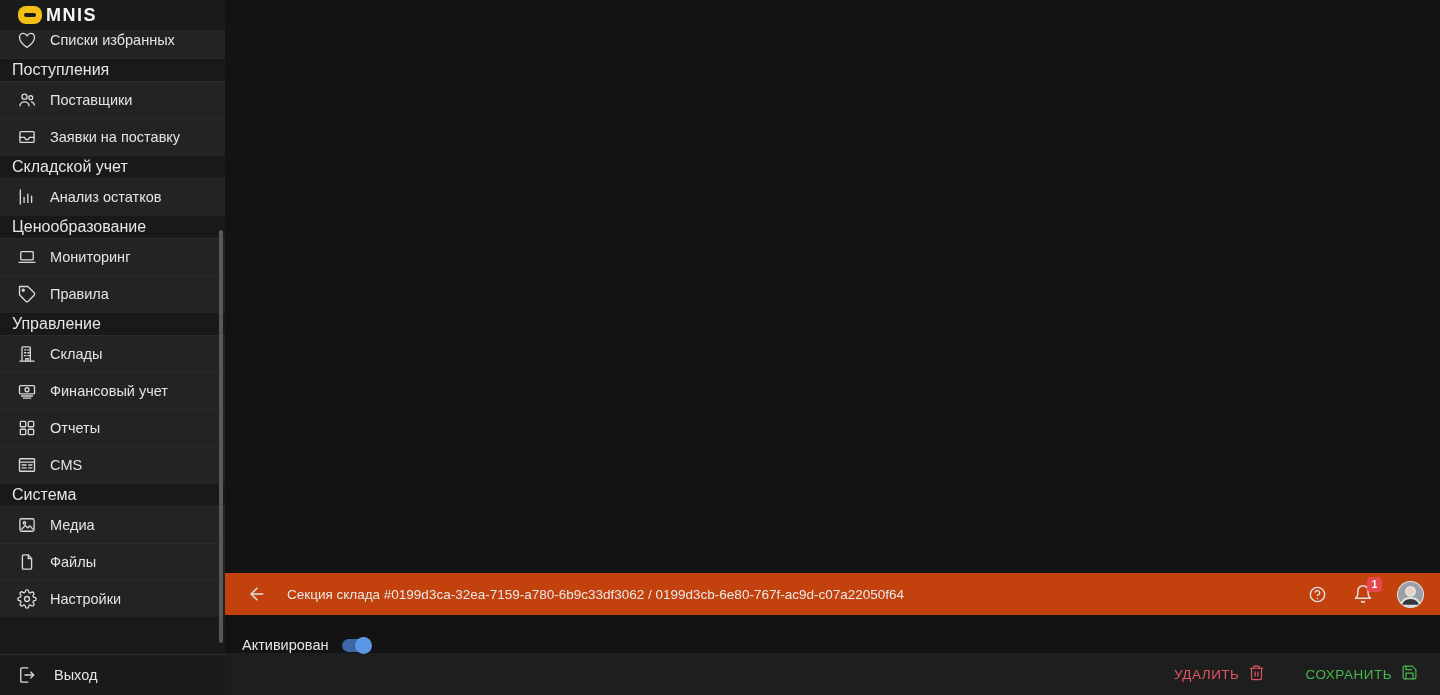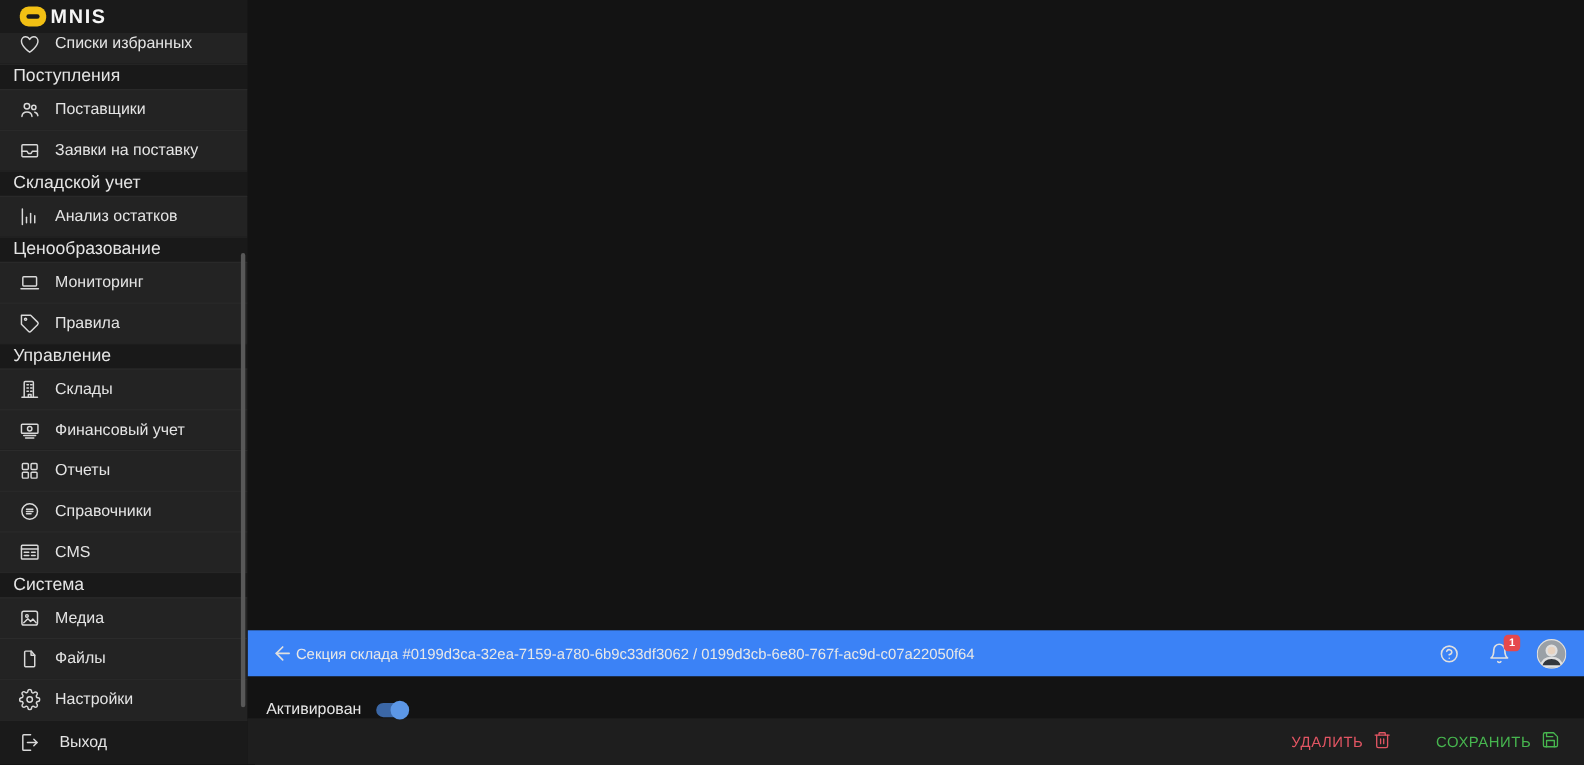--- a/index.html
+++ b/index.html
@@ -27,22 +27,22 @@
   .icon-box { width:22px; display:flex; justify-content:center; align-items:center; }
   .icon-box svg { stroke:#d9d9d9; fill:none; stroke-width:1.6; stroke-linecap:round; stroke-linejoin:round; }
   .scroll-thumb { position:absolute; right:2px; top:200px; width:4px; height:413px;
     background:#585858; border-radius:2px; }
   .exit-row { height:41px; border-top:1px solid #2e2e2e; background:#1a1a1a;
     display:flex; align-items:center; gap:16px; padding-left:16px; cursor:pointer; }
   .exit-row .lbl { color:#e4e4e4; font-size:14.5px; }
 
   
   .main { flex:1; display:flex; flex-direction:column; }
-  .topbar { height:42px; background:#3b82f6; display:flex; align-items:center;
-    padding:0 16px 0 20px; }
+  .topbar { height:42px; background:#c2410c; display:flex; align-items:center;
+    padding:0 16px 0 20px; gap:18px; }
   .topbar svg { stroke:#e0e0e0; fill:none; stroke-width:1.8; stroke-linecap:round; stroke-linejoin:round; }
   .page-title { color:#e8e8e8; font-size:13.5px; white-space:nowrap; }
   .topbar-right { margin-left:auto; display:flex; align-items:center; gap:22px; }
   .icon-btn { position:relative; width:24px; height:24px; display:flex; align-items:center;
     justify-content:center; cursor:pointer; }
   .badge { position:absolute; top:-5px; right:-7px; min-width:15px; height:15px; background:#e5484d;
     border-radius:4px; color:#fff; font-size:10px; font-weight:700; display:flex; align-items:center;
     justify-content:center; padding:0 3px; }
   .avatar { width:27px; height:27px; border-radius:50%; overflow:hidden; cursor:pointer; }
 
@@ -195,29 +195,20 @@
             <svg width="20" height="20" viewBox="0 0 24 24">
                 <rect x="4" y="4" width="6.5" height="6.5" rx="1"></rect>
                 <rect x="13.5" y="4" width="6.5" height="6.5" rx="1"></rect>
                 <rect x="4" y="13.5" width="6.5" height="6.5" rx="1"></rect>
                 <rect x="13.5" y="13.5" width="6.5" height="6.5" rx="1"></rect>
               </svg>
           </span>
           <span class="lbl">Отчеты</span>
         </div>
 
-        <div class="nav-item">
-          <span class="icon-box">
-            <svg width="20" height="20" viewBox="0 0 24 24">
-                <circle cx="12" cy="12" r="8.5"></circle>
-                <path d="M8.5 9.5h7M8.5 12h7M8.5 14.5h5"></path>
-              </svg>
-          </span>
-          <span class="lbl">Справочники</span>
-        </div>
 
         <div class="nav-item">
           <span class="icon-box">
             <svg width="20" height="20" viewBox="0 0 24 24">
                 <rect x="3" y="4.5" width="18" height="15" rx="1"></rect>
                 <path d="M3 8.5h18"></path>
                 <path d="M6 12h5M6 15.5h5"></path>
                 <path d="M14 12h4M14 15.5h4"></path>
               </svg>
           </span>

